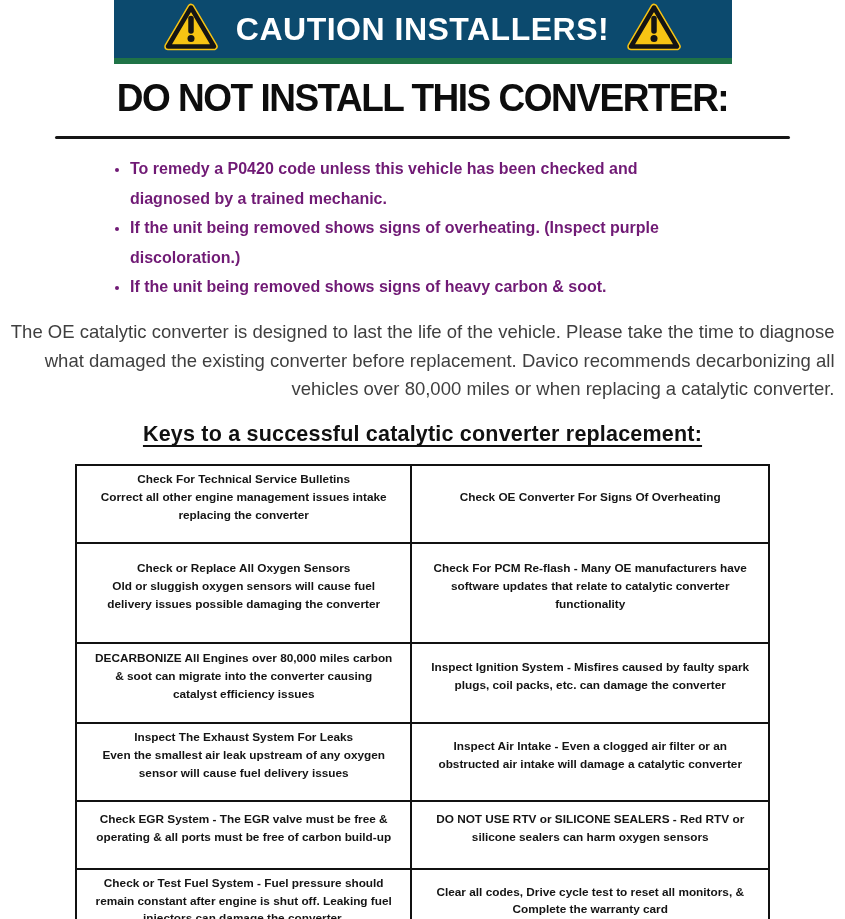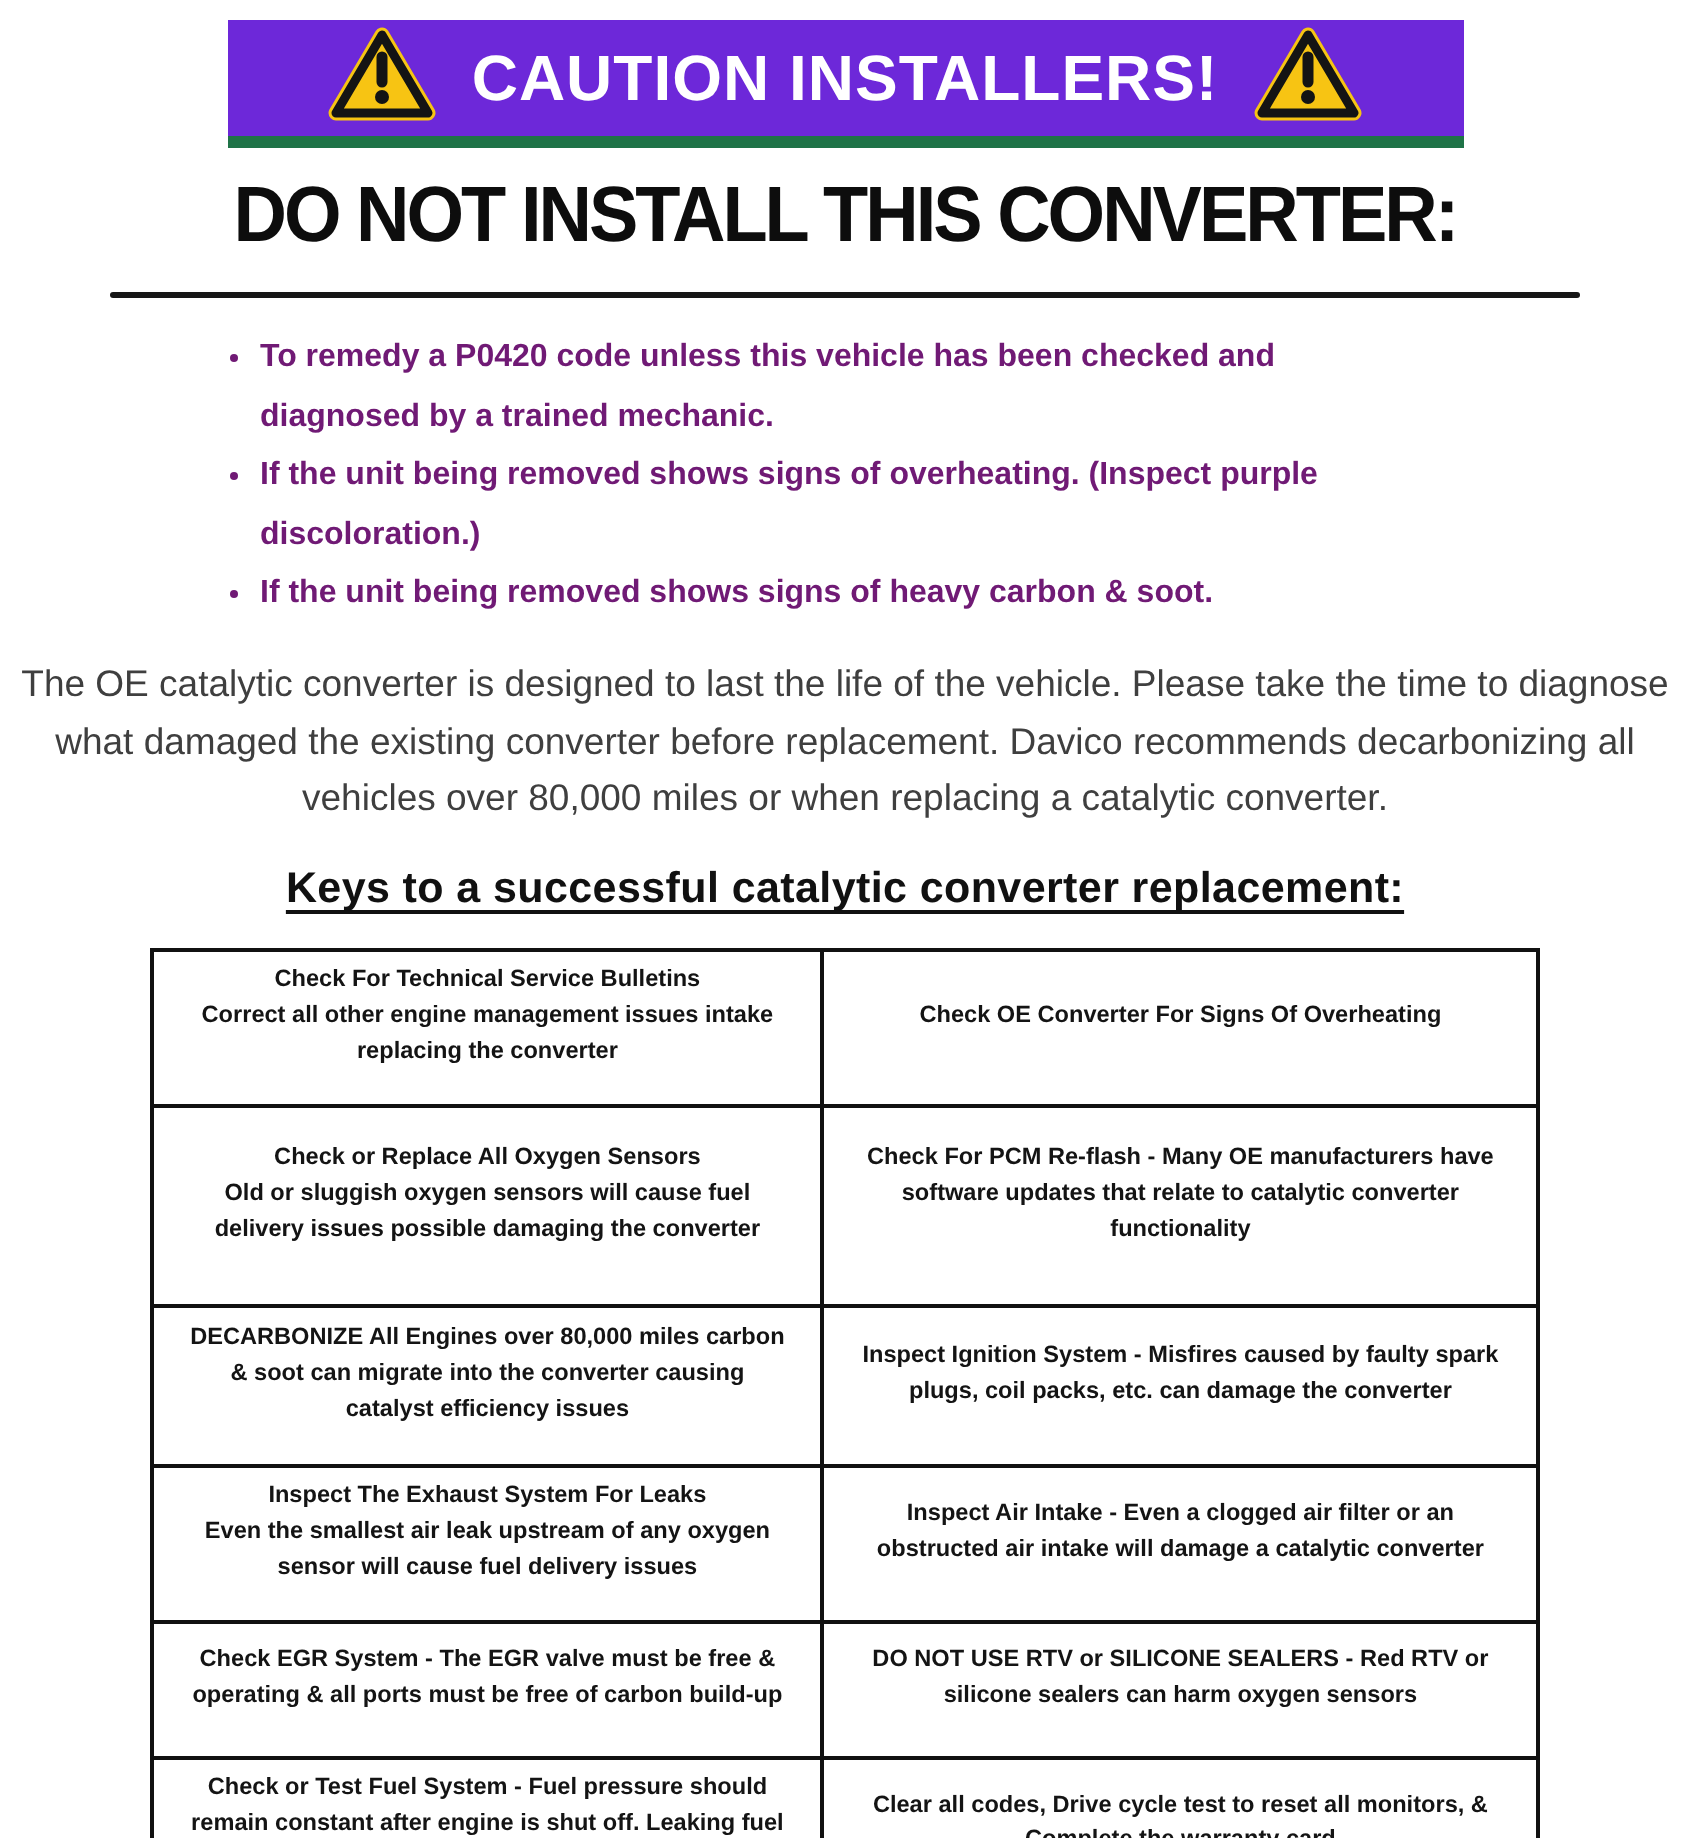--- a/index.html
+++ b/index.html
@@ -13,22 +13,22 @@
     width: 845px;
     height: 919px;
     position: relative;
     overflow: hidden;
   }
 
   
   .banner {
     width: 618px;
     height: 64px;
-    margin: 10px auto;
-    background: #6d28d9;
+    margin: 0 auto;
+    background: #0c4a6e;
     border-bottom: 6px solid #1F7347;
     display: flex;
     align-items: center;
     justify-content: center;
     gap: 18px;
   }
   .banner-title {
     color: #ffffff;
     font-size: 32px;
     font-weight: 800;
@@ -70,21 +70,21 @@
     line-height: 1.85;
     white-space: pre-line;
     color: #701a75;
   }
   .warning-list li::marker { font-size: 13px; }
 
   
   .oe-paragraph {
     width: 824px;
     margin: 16px auto 0;
-    text-align: center;
+    text-align: right;
     font-size: 18.5px;
     font-weight: 400;
     line-height: 1.55;
     color: #3F3F3F;
   }
 
   
   .keys-heading {
     margin-top: 18px;
     text-align: center;

